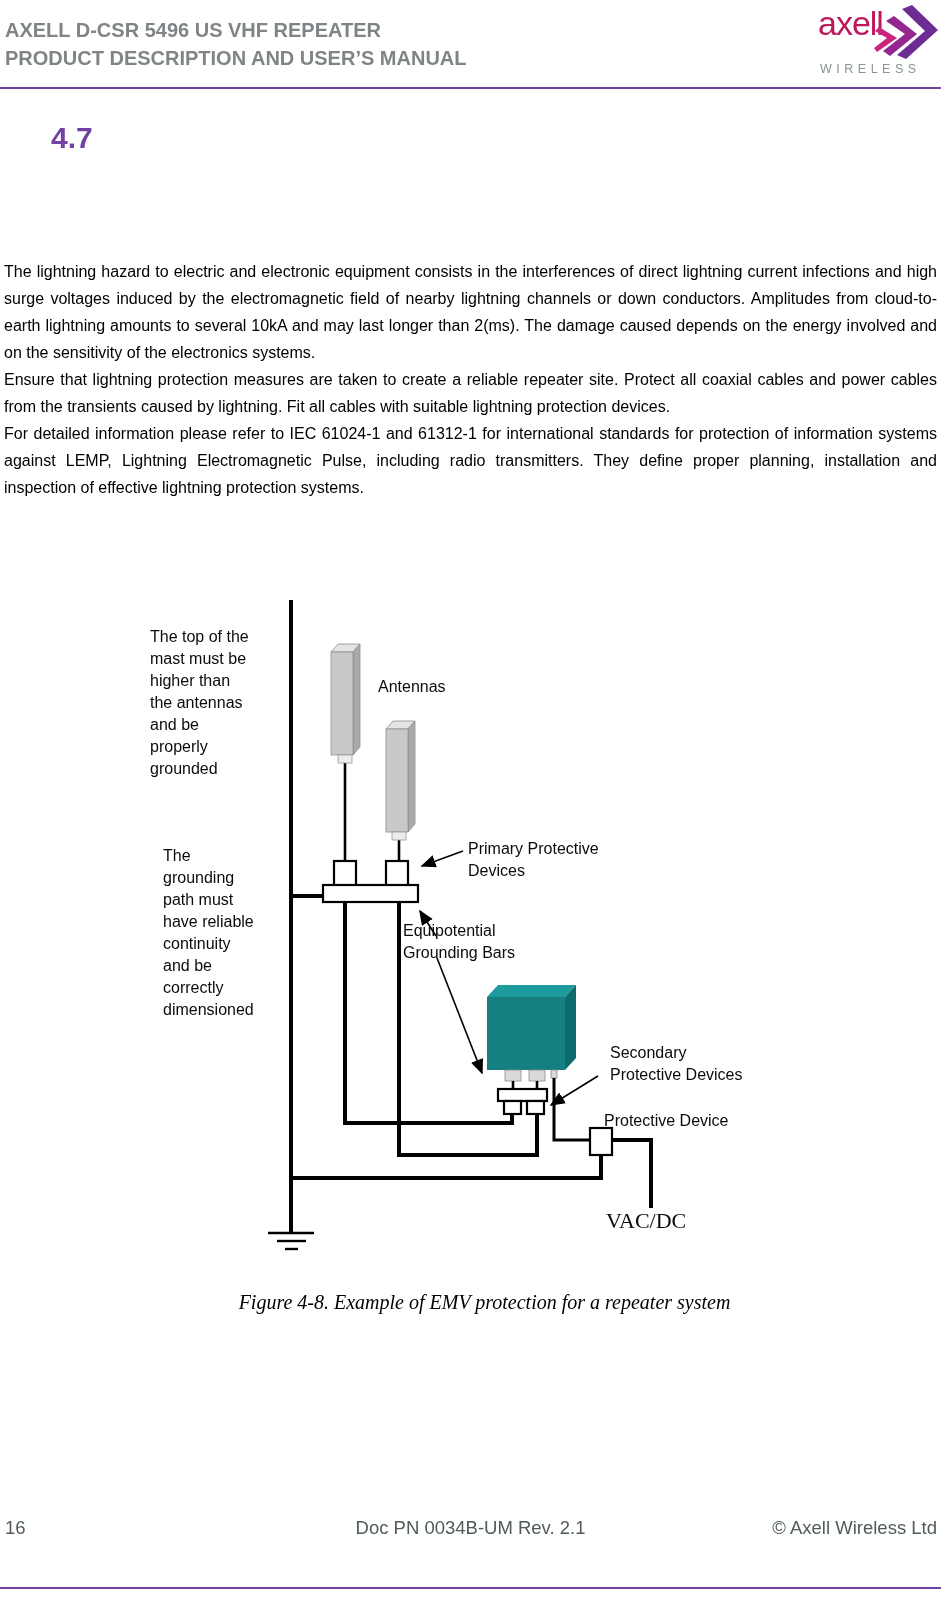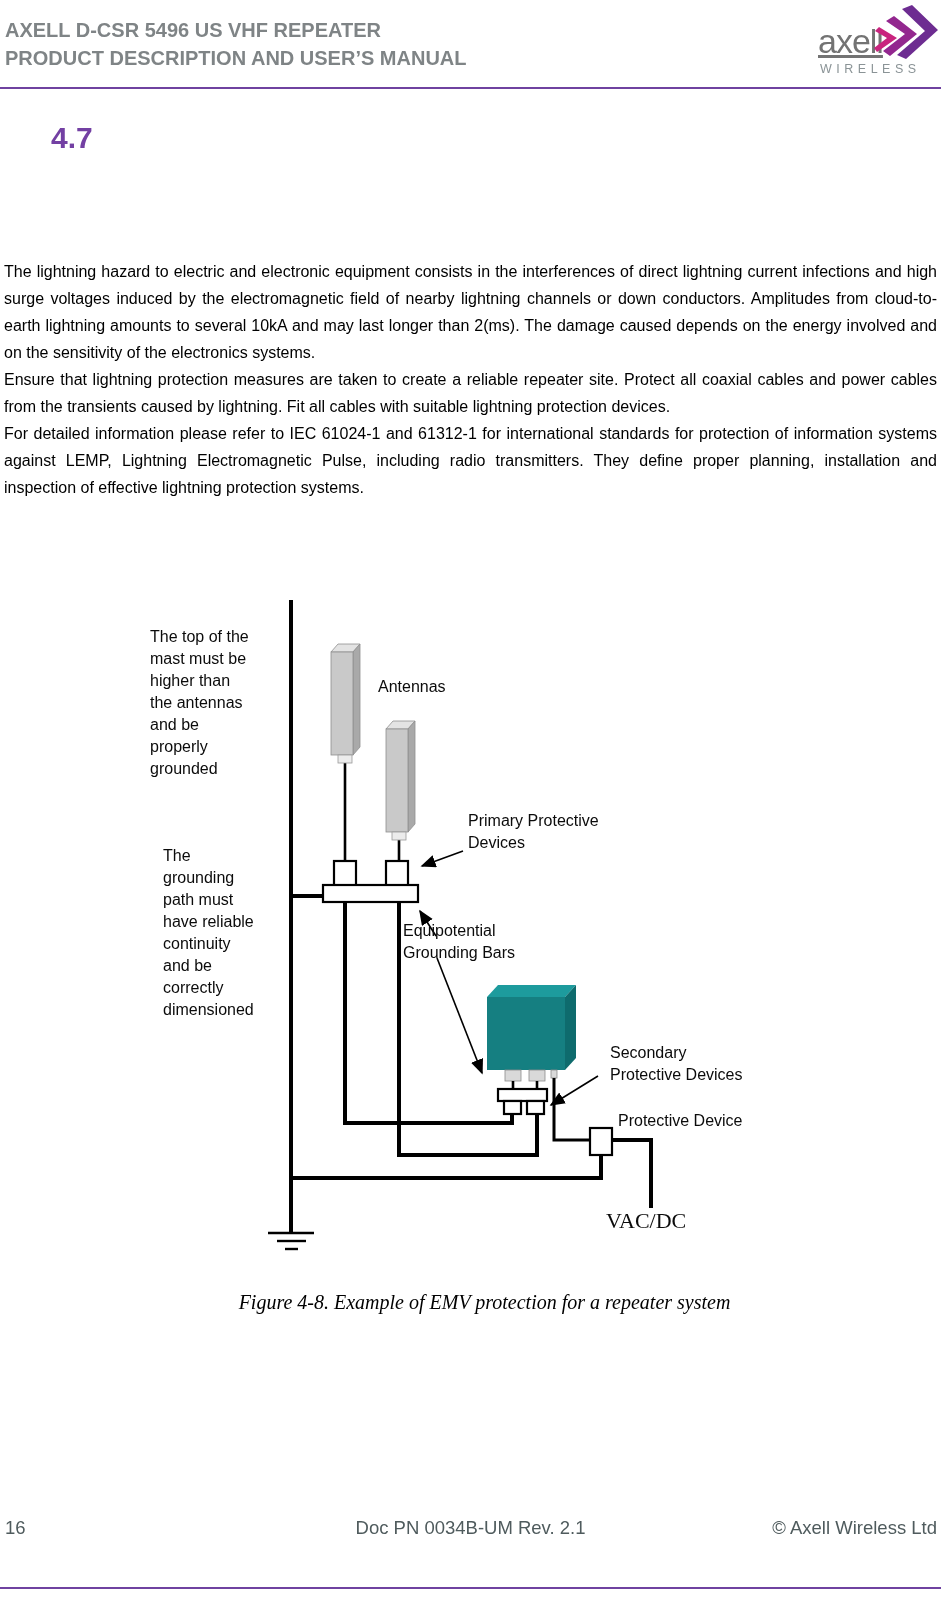--- a/index.html
+++ b/index.html
@@ -1,21 +1,21 @@
 <!DOCTYPE html>
 <html><head>
 <meta charset="utf-8">
 <style>
   html,body{margin:0;padding:0;background:#e9e9e9;}
   .page{position:relative;width:941px;height:1614px;background:#ffffff;overflow:hidden;
         font-family:"Liberation Sans",sans-serif;color:#000;}
   
   .hdr-title{position:absolute;left:5px;top:16px;font-size:20px;font-weight:bold;
              color:#7f8486;line-height:28px;white-space:pre-line;}
-  .logo-axell{position:absolute;left:818px;top:22px;font-size:34px;letter-spacing:-1px;color:#737373;text-decoration:underline;}
+  .logo-axell{position:absolute;left:818px;top:4px;font-size:34px;letter-spacing:-1px;color:#be185d;}
   .logo-wireless{position:absolute;left:820px;top:62px;font-size:12.5px;letter-spacing:4.5px;color:#8a9396;}
   .logo-chevrons{position:absolute;left:874px;top:4px;}
   .hrule{position:absolute;left:0;width:941px;height:2px;background:#6f42a0;}
   
   .sec{position:absolute;top:121px;font-size:30px;font-weight:bold;color:#7340a3;}
   .sec-num{left:5px;margin-left:46px;}
   .sec-title{left:90px;}
   
   .caution{position:absolute;left:118px;top:174px;width:665px;box-sizing:border-box;
            border-top:4px solid #e60000;border-bottom:4px solid #e60000;background:#f3f3f3;
@@ -151,27 +151,27 @@
 grounded</div>
   <div class="dlabel" style="left:150px;top:845px;margin-left:13px;">The
 grounding
 path must
 have reliable
 continuity
 and be
 correctly
 dimensioned</div>
   <div class="dlabel" style="left:378px;top:676px;">Antennas</div>
-  <div class="dlabel" style="left:468px;top:810px;">Primary Protective
+  <div class="dlabel" style="left:468px;top:838px;">Primary Protective
 Devices</div>
   <div class="dlabel" style="left:403px;top:920px;">Equipotential
 Grounding Bars</div>
   <div class="dlabel" style="left:610px;top:1042px;">Secondary
 Protective Devices</div>
-  <div class="dlabel" style="left:618px;top:1110px;">Protective Device</div>
+  <div class="dlabel" style="left:604px;top:1110px;">Protective Device</div>
   <div class="dlabel serif-label" style="left:606px;top:1210px;">VAC/DC</div>
 
   <div class="fig-caption">Figure 4-8. Example of EMV protection for a repeater system</div>
 
   <div class="hrule" style="top:1587px;"></div>
   <div class="footer-text ft-left">16</div>
   <div class="footer-text ft-center">Doc PN 0034B-UM Rev. 2.1</div>
   <div class="footer-text ft-right">© Axell Wireless Ltd</div>
 
 </div>

